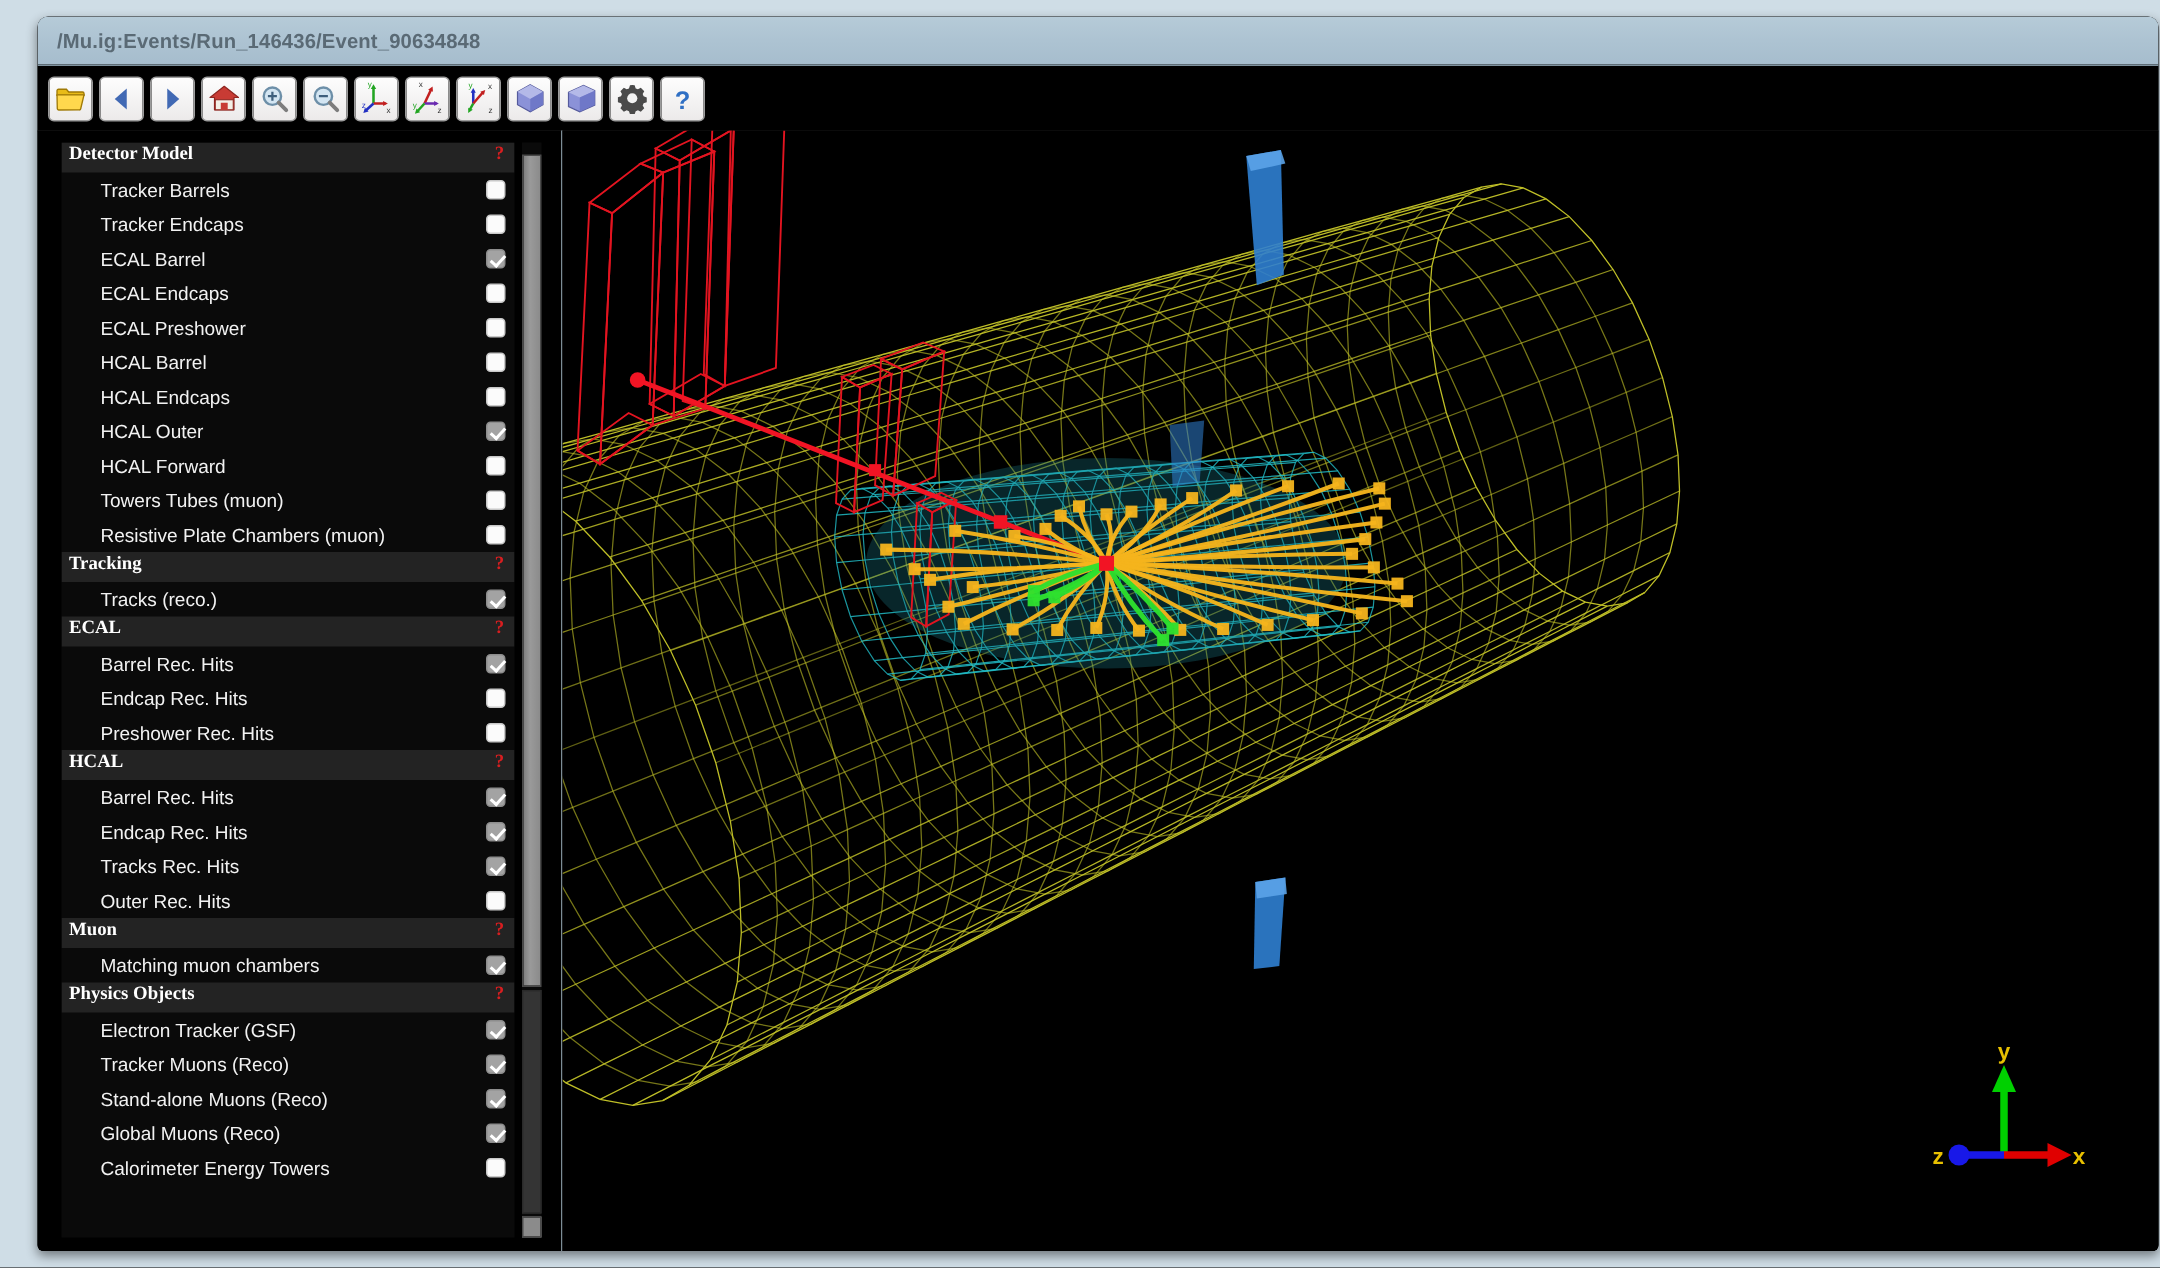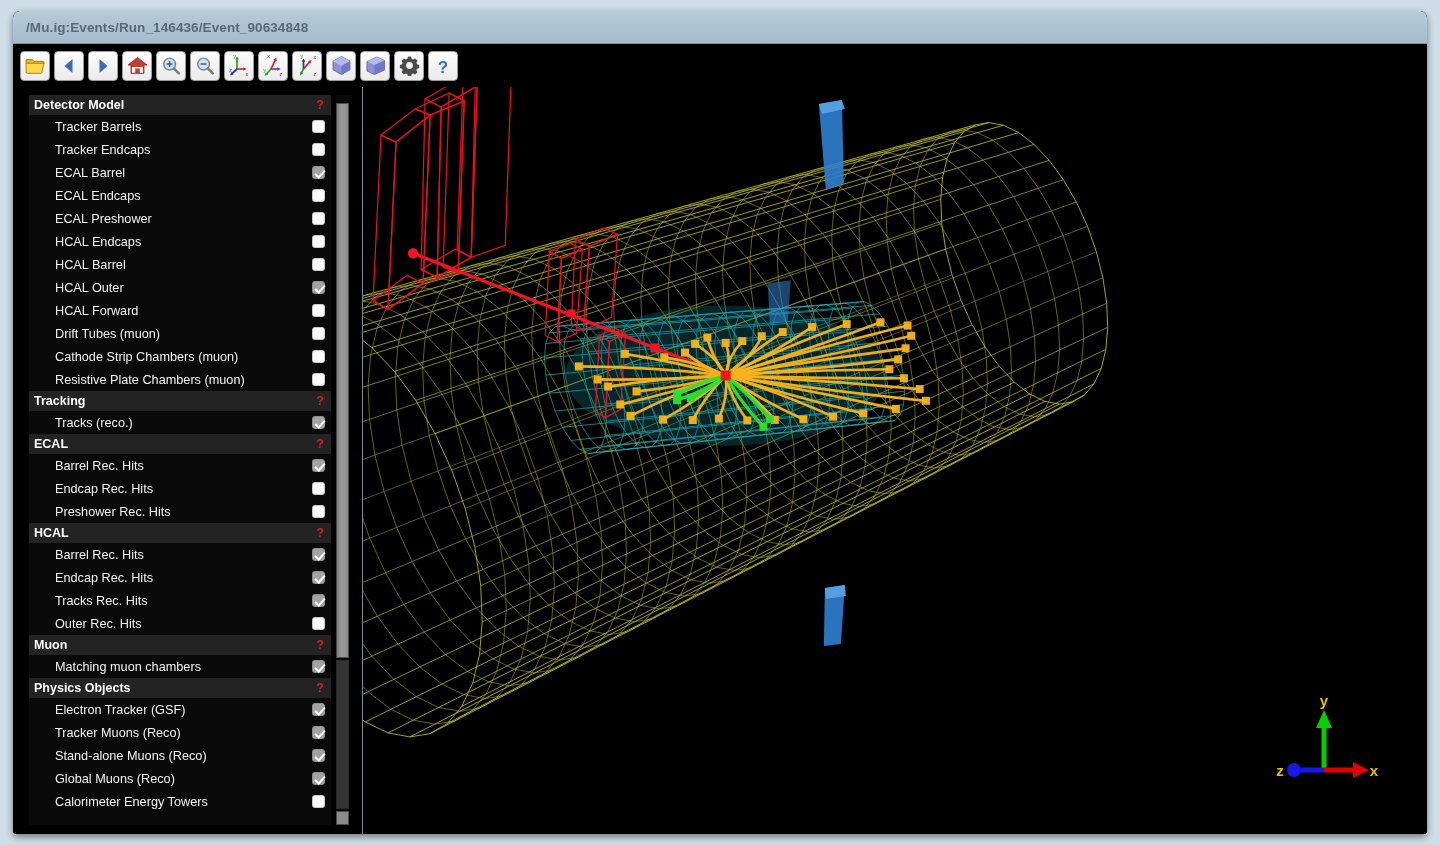--- a/index.html
+++ b/index.html
@@ -4,21 +4,21 @@
 <title>iSpy Event Display</title>
 <style>
   html,body{margin:0;padding:0;}
   body{
     width:1440px;height:845px;overflow:hidden;
     background:#cfdde6;
     font-family:"Liberation Sans","DejaVu Sans",sans-serif;
   }
   
   #app-window{
-    position:absolute;left:13px;top:11px;width:1414px;height:823px;
+    position:absolute;left:25px;top:11px;width:1414px;height:823px;
     background:#000;
     border-radius:7px 7px 4px 4px;
     box-shadow:0 3px 7px rgba(0,0,0,.45);
     overflow:hidden;
   }
   #title-bar{
     height:32px;
     background:linear-gradient(to bottom,#b6cbd8 0%,#adc3d2 50%,#a6bdcd 100%);
     display:flex;align-items:center;
     border-bottom:1px solid #7e929f;
@@ -55,25 +55,26 @@
     background:#000;
     border-right:1px solid #7d8d96;
     box-sizing:border-box;
   }
   #sidebar{
     position:absolute;left:16px;top:8px;right:31px;bottom:9px;
     background:#0a0a0a;
     overflow:hidden;
   }
   .section-header{
-    display:flex;align-items:center;justify-content:space-between;
+    display:flex;align-items:flex-start;justify-content:space-between;
     background:#232323;
     height:20px;padding:0 7px 0 5px;
     box-sizing:border-box;
     cursor:pointer;
+    font-family:Liberation Serif, serif;
   }
   .section-header .sh-label{
     color:#fff;font-size:12.5px;font-weight:bold;
   }
   .section-header .sh-help{
     color:#d81e20;font-size:12.5px;font-weight:bold;
   }
   .item-row{
     display:flex;align-items:center;justify-content:space-between;
     height:23px;padding:0 6px 0 26px;box-sizing:border-box;
@@ -267,41 +268,37 @@
           </div>
           <div class="item-row">
             <span class="it-label">ECAL Endcaps</span>
             <span class="cbx"></span>
           </div>
           <div class="item-row">
             <span class="it-label">ECAL Preshower</span>
             <span class="cbx"></span>
           </div>
           <div class="item-row">
+            <span class="it-label">HCAL Barrel</span>
+            <span class="cbx"></span>
+          </div>
+          <div class="item-row">
             <span class="it-label">HCAL Endcaps</span>
             <span class="cbx"></span>
           </div>
           <div class="item-row">
-            <span class="it-label">HCAL Barrel</span>
-            <span class="cbx"></span>
-          </div>
-          <div class="item-row">
             <span class="it-label">HCAL Outer</span>
             <span class="cbx on"></span>
           </div>
           <div class="item-row">
             <span class="it-label">HCAL Forward</span>
             <span class="cbx"></span>
           </div>
           <div class="item-row">
-            <span class="it-label">Drift Tubes (muon)</span>
-            <span class="cbx"></span>
-          </div>
-          <div class="item-row">
-            <span class="it-label">Cathode Strip Chambers (muon)</span>
+            <span class="it-label">Towers Tubes (muon)</span>
             <span class="cbx"></span>
           </div>
           <div class="item-row">
             <span class="it-label">Resistive Plate Chambers (muon)</span>
             <span class="cbx"></span>
           </div>
           <div class="section-header">
             <span class="sh-label">Tracking</span>
             <span class="sh-help">?</span>
           </div>

